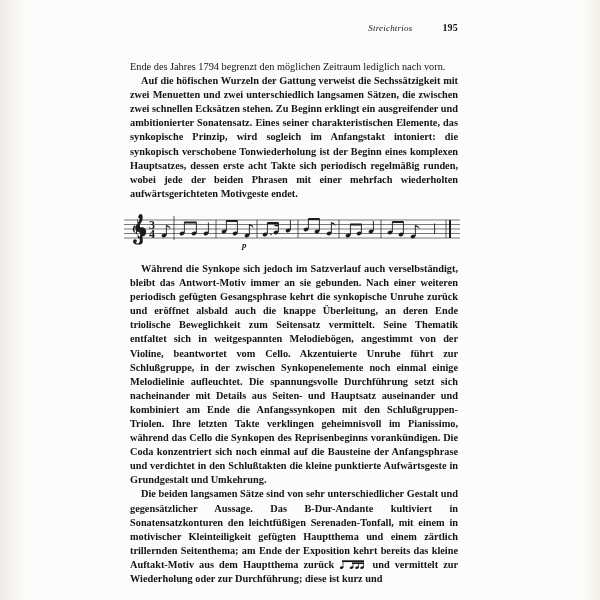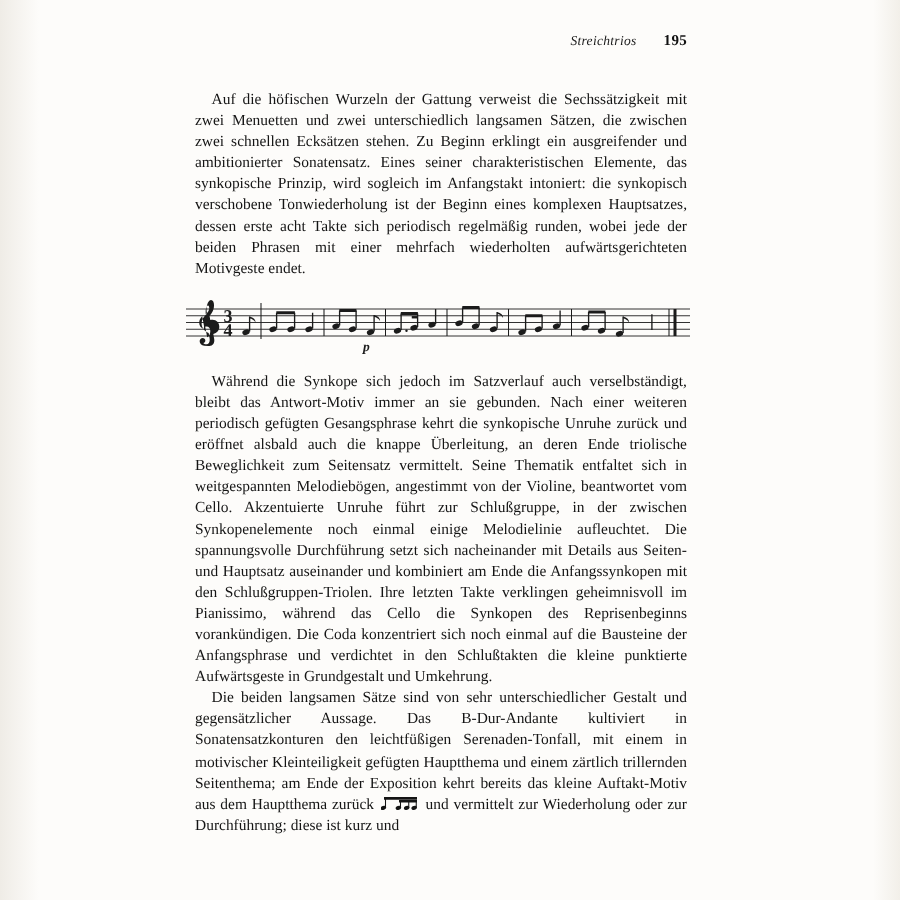--- a/index.html
+++ b/index.html
@@ -42,21 +42,21 @@
     position: absolute;
     left: 130px;
     top: 22px;
     width: 328px;
   }
 
   .running-head {
     display: flex;
     justify-content: flex-end;
     align-items: baseline;
-    gap: 8px;
+    gap: 20px;
     font-size: 9.5px;
     letter-spacing: 0.2px;
     margin-bottom: 26px;
     height: 12px;
   }
   .running-head .title {
     font-style: italic;
     font-size: 9px;
     color: #1a1a1a;
   }
@@ -74,20 +74,21 @@
     text-align: justify;
     text-justify: inter-word;
     hyphens: none;
     color: #141414;
   }
   p.body + p.body {
     margin-top: 0;
   }
   p.indent {
     text-indent: 11px;
+    font-weight: bold;
   }
 
   .music {
     margin: 9px 0 10px -6px;
     width: 336px;
     height: 42px;
     position: relative;
   }
   .music svg { display: block; }
 
@@ -105,20 +106,21 @@
 <body>
 
 <div class="page">
   <div class="content">
 
     <div class="running-head">
       <span class="title">Streichtrios</span>
       <span class="folio">195</span>
     </div>
 
+    <p class="body">Ende des Jahres 1794 begrenzt den möglichen Zeitraum lediglich nach vorn.</p>
 
     <p class="body indent">Auf die höfischen Wurzeln der Gattung verweist die Sechssätzigkeit mit zwei Menuetten und zwei unterschiedlich langsamen Sätzen, die zwischen zwei schnellen Ecksätzen stehen. Zu Beginn erklingt ein ausgreifender und ambitionierter Sonatensatz. Eines seiner charakteristischen Elemente, das synkopische Prinzip, wird sogleich im Anfangstakt intoniert: die synkopisch verschobene Tonwiederholung ist der Beginn eines komplexen Hauptsatzes, dessen erste acht Takte sich periodisch regelmäßig runden, wobei jede der beiden Phrasen mit einer mehrfach wiederholten aufwärtsgerichteten Motivgeste endet.</p>
 
     <div class="music">
       <svg width="336" height="42" viewBox="0 0 336 42" xmlns="http://www.w3.org/2000/svg">
         <g stroke="#1b1b1b" stroke-width="0.6">
           <line x1="0" y1="10" x2="336" y2="10"></line>
           <line x1="0" y1="14.5" x2="336" y2="14.5"></line>
           <line x1="0" y1="19" x2="336" y2="19"></line>
           <line x1="0" y1="23.5" x2="336" y2="23.5"></line>

